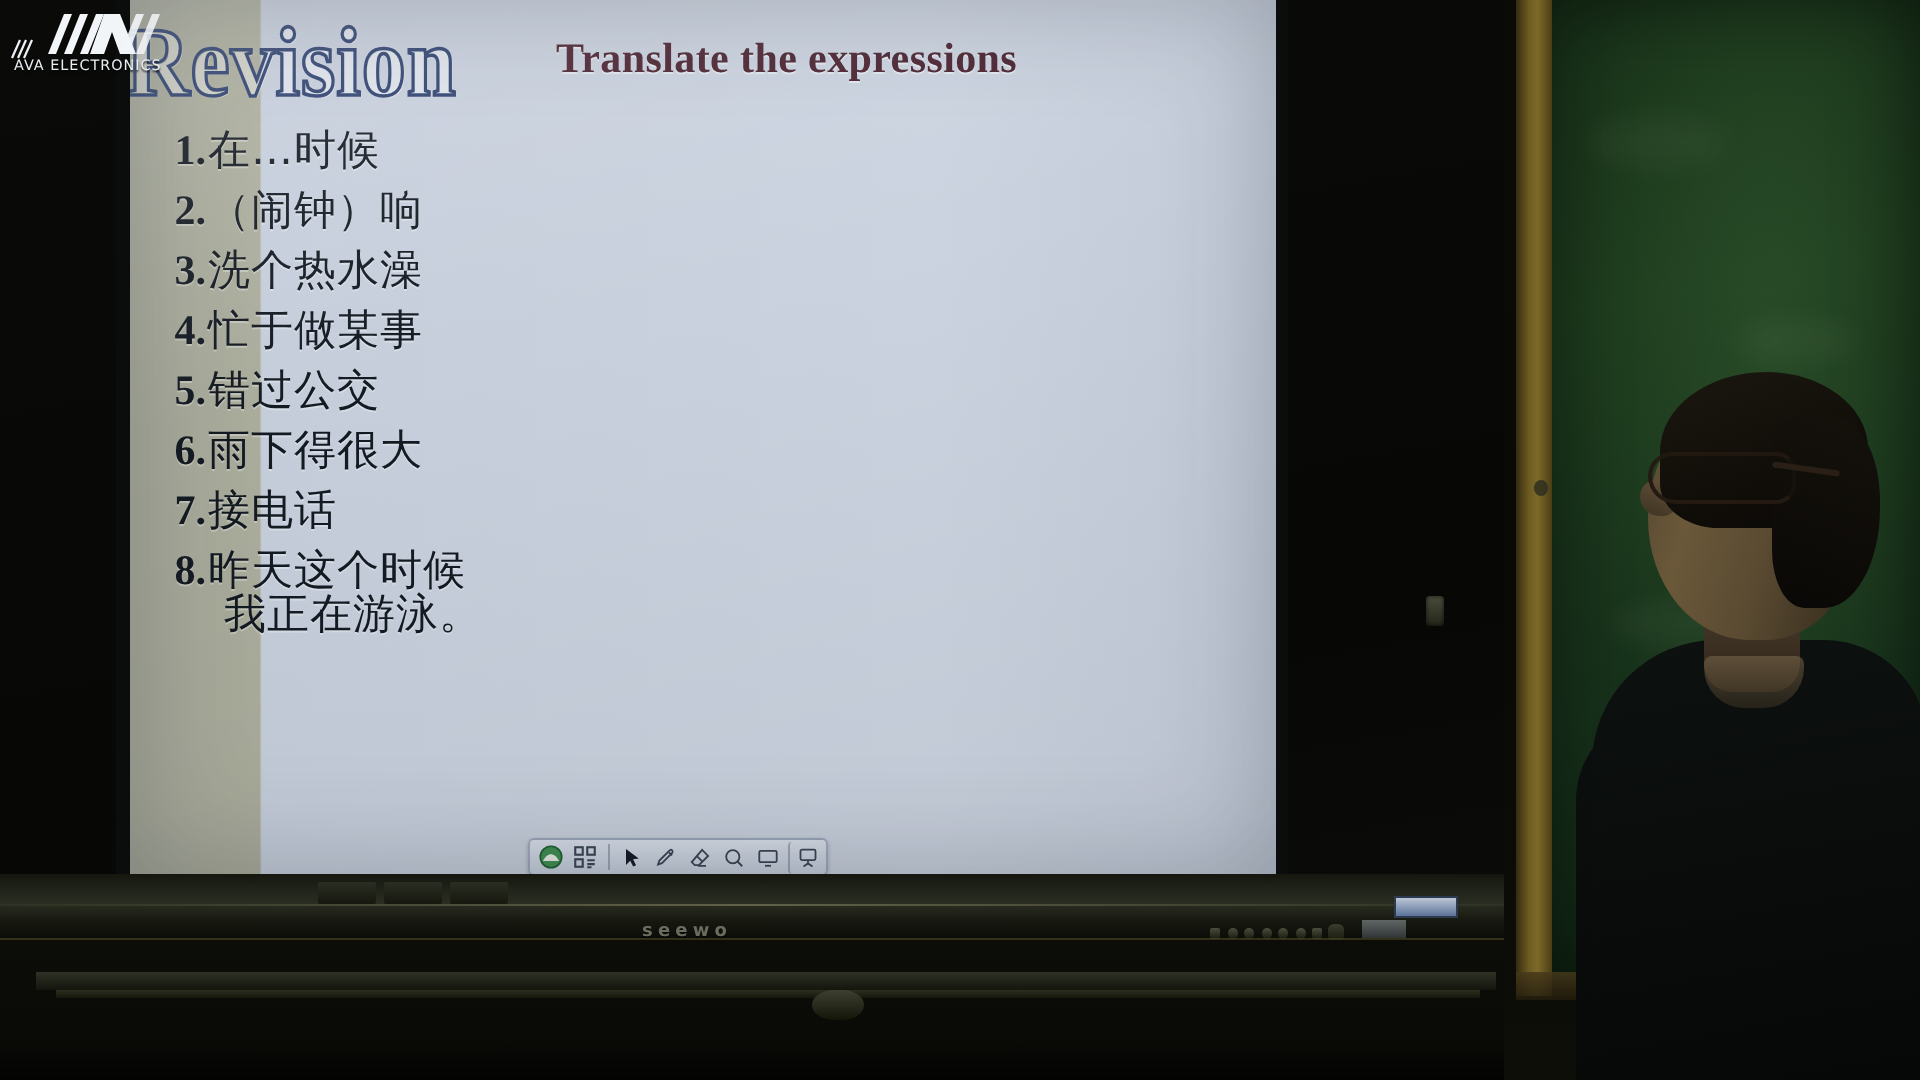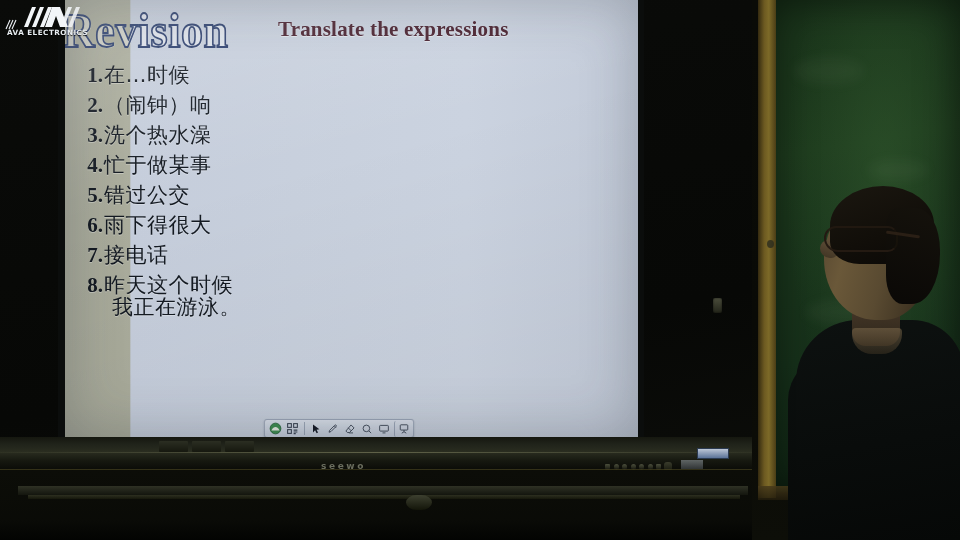--- a/index.html
+++ b/index.html
@@ -151,21 +151,21 @@
       background:linear-gradient(180deg,#35382a,#15170f); opacity:.85; }
   .stand-bar2{ position:absolute; left:28px; top:495px; width:712px; height:4px;
       background:linear-gradient(180deg,#4f5238,#20220f); opacity:.5; }
   .stand-knob{ position:absolute; left:406px; top:495px; width:26px; height:15px;
       border-radius:50%/60%; background:linear-gradient(180deg,#3d4030,#131509); }
   .floor{ position:absolute; left:0; top:520px; width:752px; height:20px;
       background:linear-gradient(180deg,#0a0b07,#030402); }
 
   
   .ava{ position:absolute; left:4px; top:3px; width:86px; height:38px; }
-  .ava-wordmark{ position:absolute; left:3px; top:25px; font-size:7.2px; font-weight:700;
+  .ava-wordmark{ position:absolute; left:3px; top:25px; font-size:7.2px; font-weight:400;
       letter-spacing:.5px; color:#e9eef2; font-family:"DejaVu Sans", sans-serif;
       text-shadow:0 1px 1px rgba(0,0,0,.8); }
   .ava-mark{ position:absolute; left:10px; top:2px; }
   .ava-lines{ position:absolute; left:1px; top:12px; }
 </style>
 </head>
 <body>
 
 <div class="scene">
 

